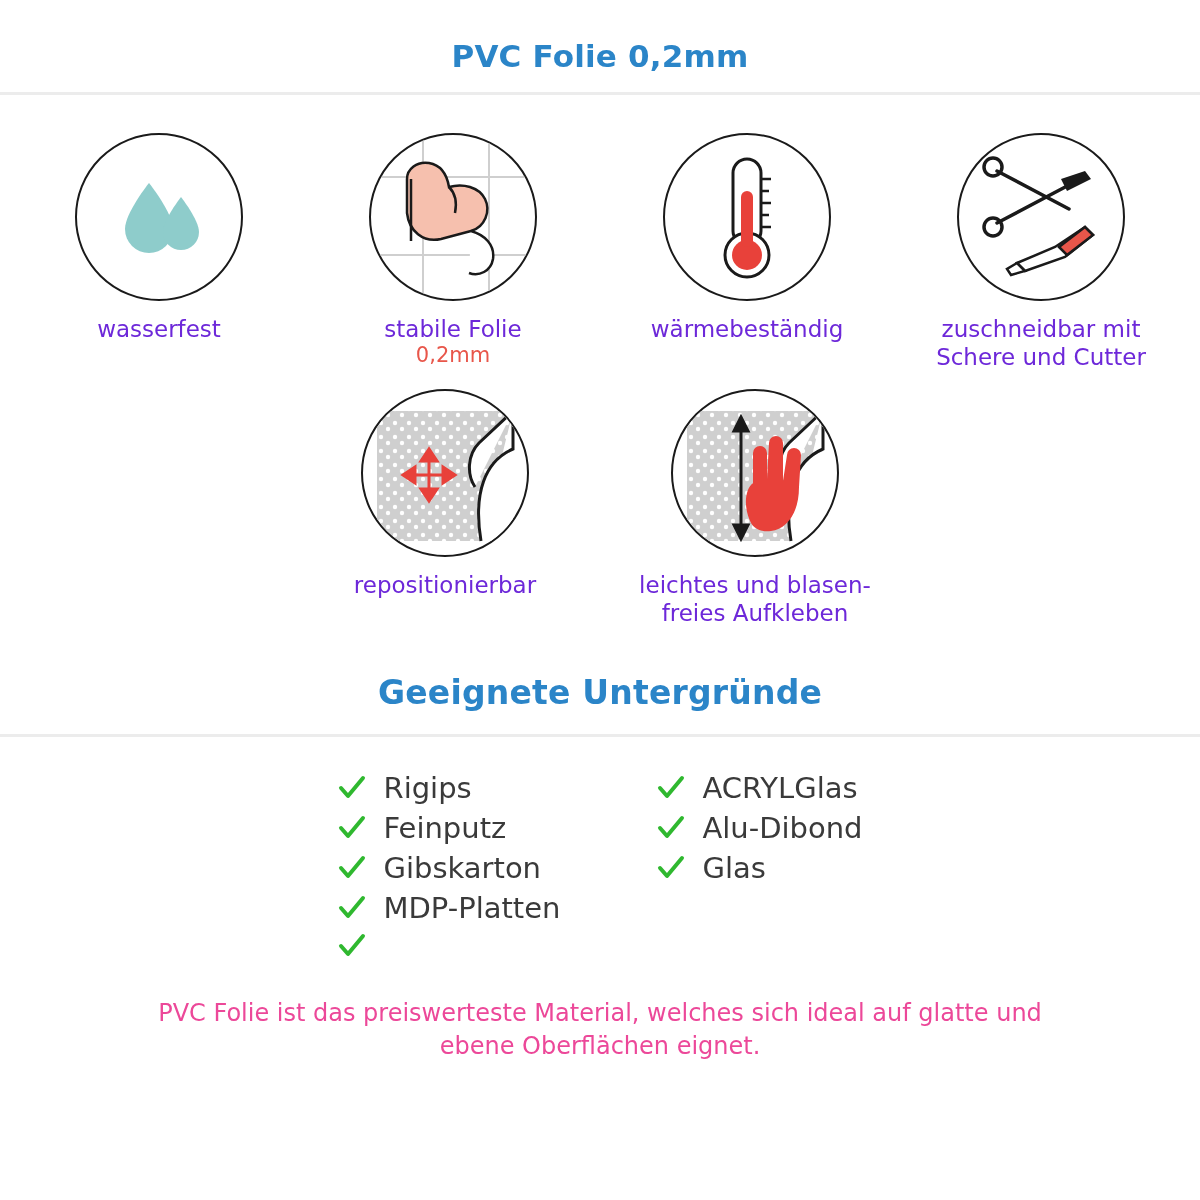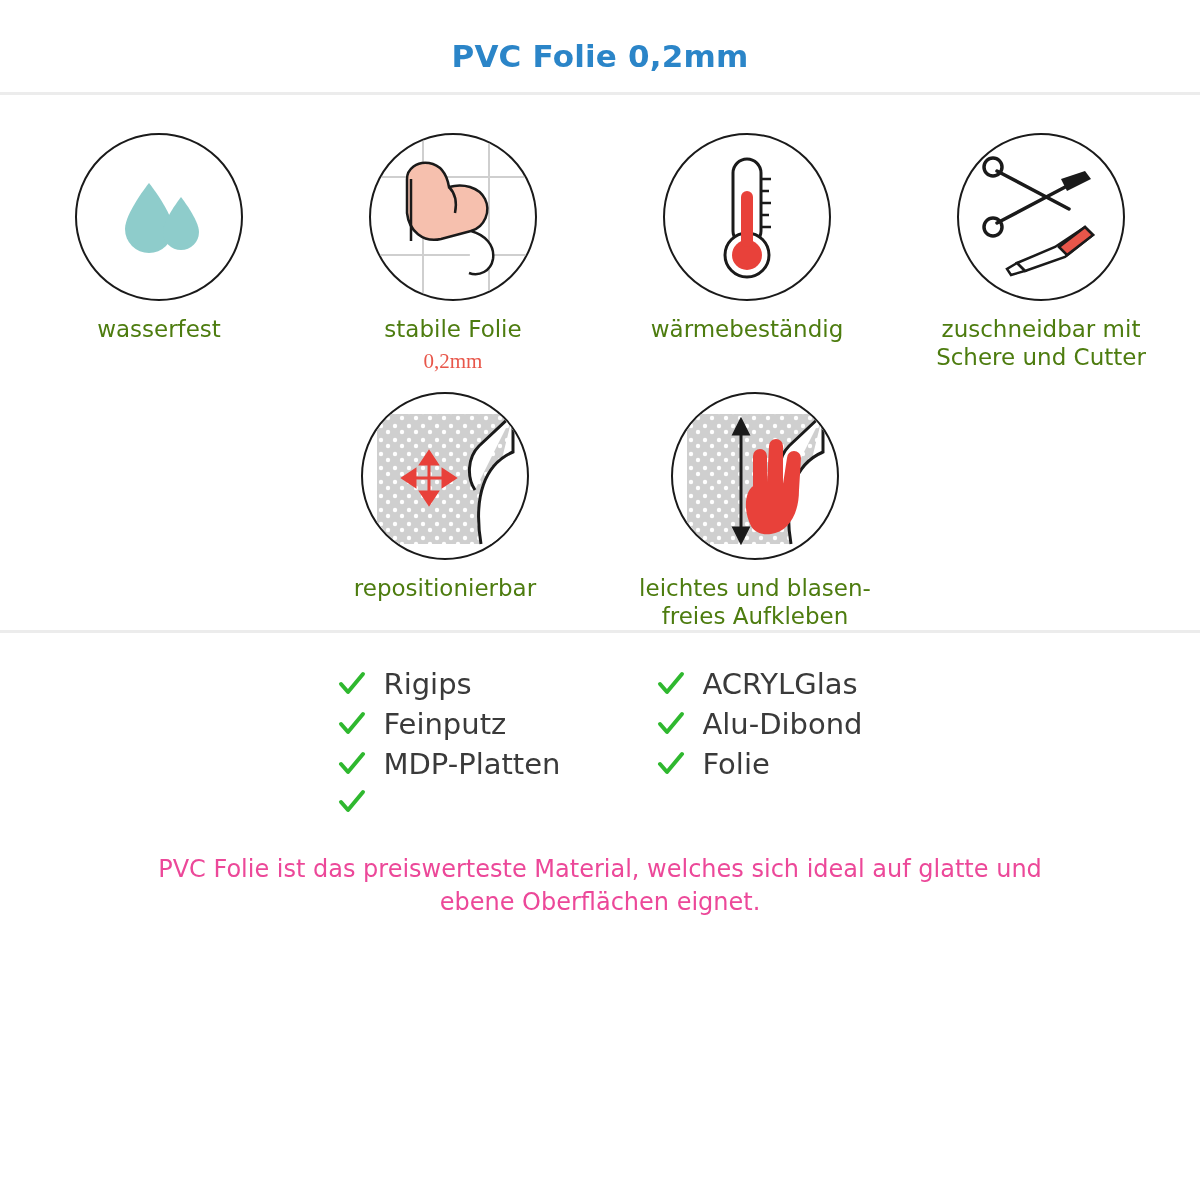--- a/index.html
+++ b/index.html
@@ -69,29 +69,28 @@
     background: #fff;
     display: flex;
     align-items: center;
     justify-content: center;
   }
   .circle svg { display: block; }
   .feature-label {
     margin-top: 14px;
     text-align: center;
     font-size: 23px;
-    color: #4d7c0f;
+    color: #6d28d9;
     line-height: 1.22;
     max-width: 250px;
   }
   .feature-sub {
     font-size: 21px;
     color: #e8564a;
-    margin-top: 6px;
-    font-family: Liberation Serif, serif;
+    margin-top: 0;
   }
 
   
   .title-sub {
     padding-top: 46px;
     padding-bottom: 22px;
     font-size: 33px;
   }
   .substrates {
     display: flex;
@@ -251,40 +250,47 @@
             <path d="M68 26 L61 40 L75 40 Z"></path>
             <path d="M68 148 L61 134 L75 134 Z"></path>
           </g>
           <path d="M78 132 C70 116 72 98 80 92 L80 62 a7 7 0 0 1 14 0 L94 88 L96 52 a7 7 0 0 1 14 0 L110 90 L114 64 a7 7 0 0 1 14 0 L126 96 C126 122 114 138 98 140 C90 141 82 139 78 132 Z" fill="#e8413a"></path>
         </svg>
       </div>
       <div class="feature-label">leichtes und blasen- freies Aufkleben</div>
     </div>
   </div>
 
+  <div class="title title-sub">Geeignete Untergründe</div>
   <div class="rule"></div>
 
   <div class="substrates">
     <div class="sub-col">
       <div class="sub-item">
         <svg class="check" viewBox="0 0 30 30">
             <path d="M4 15 L11 23 L26 5" fill="none" stroke="#2fb82f" stroke-width="4" stroke-linecap="round" stroke-linejoin="round"></path>
           </svg>
         <span>Rigips</span>
       </div>
       <div class="sub-item">
         <svg class="check" viewBox="0 0 30 30">
             <path d="M4 15 L11 23 L26 5" fill="none" stroke="#2fb82f" stroke-width="4" stroke-linecap="round" stroke-linejoin="round"></path>
           </svg>
         <span>Feinputz</span>
       </div>
       <div class="sub-item">
         <svg class="check" viewBox="0 0 30 30">
             <path d="M4 15 L11 23 L26 5" fill="none" stroke="#2fb82f" stroke-width="4" stroke-linecap="round" stroke-linejoin="round"></path>
           </svg>
+        <span>Gibskarton</span>
+      </div>
+      <div class="sub-item">
+        <svg class="check" viewBox="0 0 30 30">
+            <path d="M4 15 L11 23 L26 5" fill="none" stroke="#2fb82f" stroke-width="4" stroke-linecap="round" stroke-linejoin="round"></path>
+          </svg>
         <span>MDP-Platten</span>
       </div>
       <div class="sub-item">
         <svg class="check" viewBox="0 0 30 30">
             <path d="M4 15 L11 23 L26 5" fill="none" stroke="#2fb82f" stroke-width="4" stroke-linecap="round" stroke-linejoin="round"></path>
           </svg>
       </div>
     </div>
 
     <div class="sub-col">
@@ -297,20 +303,20 @@
       <div class="sub-item">
         <svg class="check" viewBox="0 0 30 30">
             <path d="M4 15 L11 23 L26 5" fill="none" stroke="#2fb82f" stroke-width="4" stroke-linecap="round" stroke-linejoin="round"></path>
           </svg>
         <span>Alu-Dibond</span>
       </div>
       <div class="sub-item">
         <svg class="check" viewBox="0 0 30 30">
             <path d="M4 15 L11 23 L26 5" fill="none" stroke="#2fb82f" stroke-width="4" stroke-linecap="round" stroke-linejoin="round"></path>
           </svg>
-        <span>Folie</span>
+        <span>Glas</span>
       </div>
     </div>
   </div>
 
   <div class="footnote">PVC Folie ist das preiswerteste Material, welches sich ideal auf glatte und ebene Oberflächen eignet.</div>
 
 </div>
 
 </body></html>

